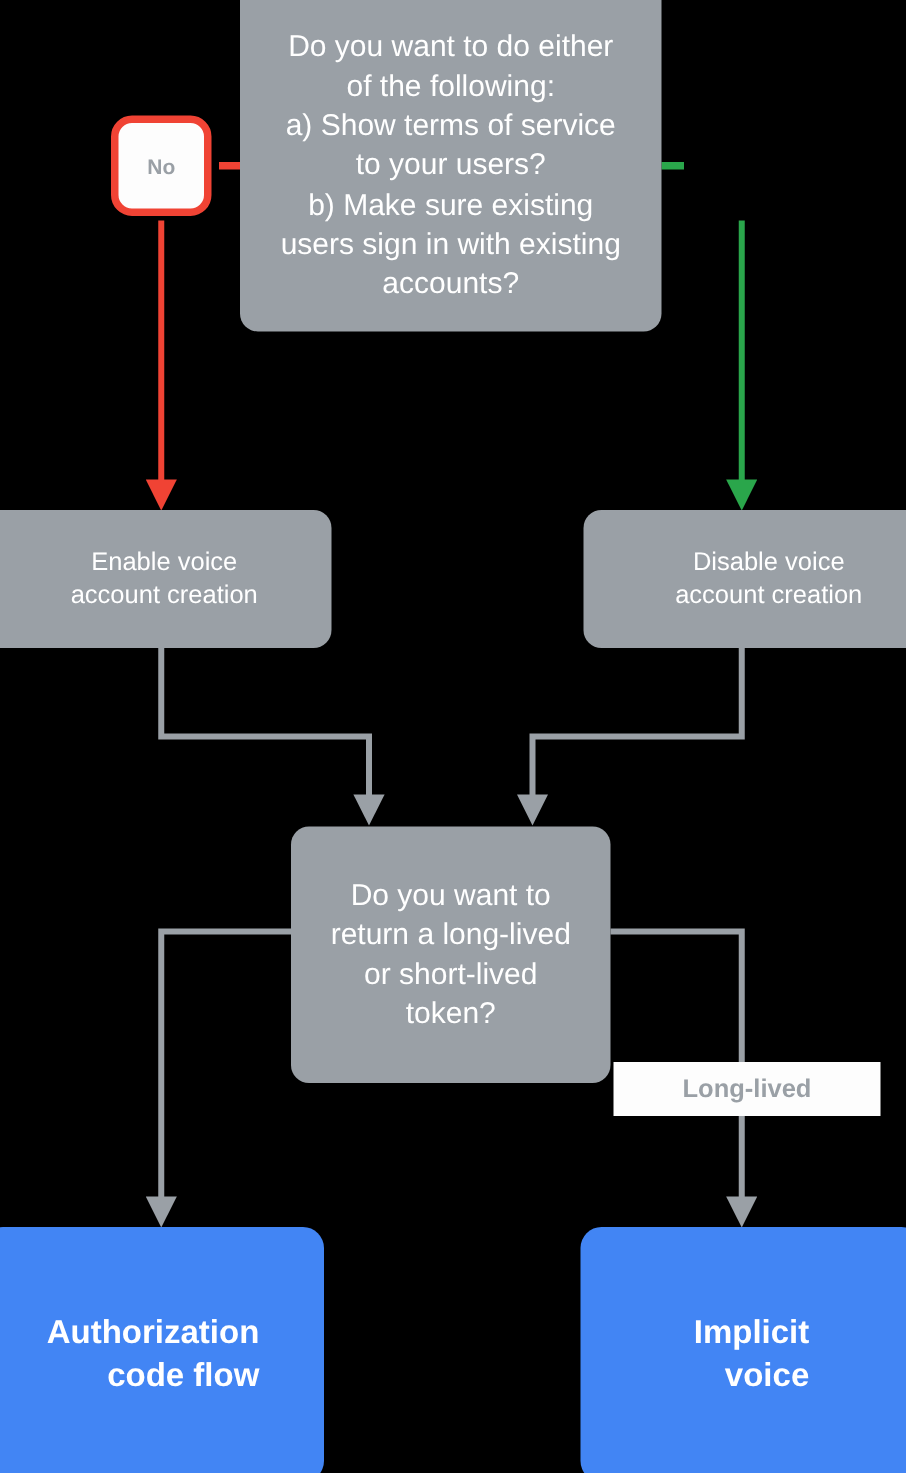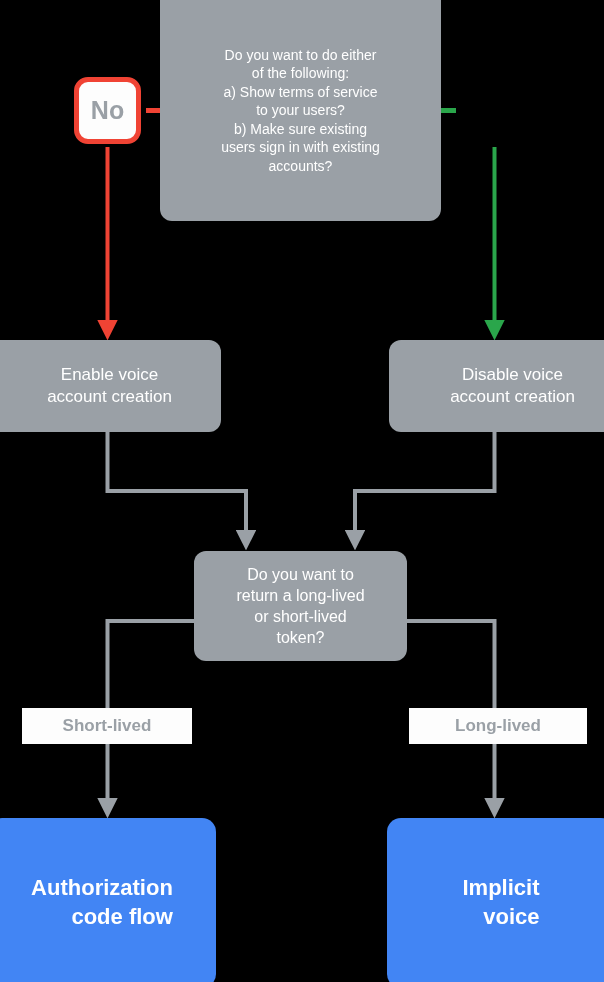--- a/index.html
+++ b/index.html
@@ -43,21 +43,21 @@
     border-radius: 12px;
     color: #ffffff;
     line-height: 1.32;
   }
 
   .decision-top {
     left: 160px;
     top: 0px;
     width: 281px;
     height: 221px;
-    font-size: 14px;
+    font-size: 20px;
     border-radius: 0 0 12px 12px;
     padding: 0 14px;
   }
   .decision-top .txt { white-space: pre-line; }
 
   .proc-left {
     left: -14px;
     top: 340px;
     width: 235px;
     height: 92px;
@@ -73,32 +73,32 @@
     font-size: 17px;
     border-radius: 12px;
     padding: 0 12px;
   }
   .proc-left .txt, .proc-right .txt { white-space: pre-line; margin-left: 12px; }
 
   .decision-bottom {
     left: 194px;
     top: 551px;
     width: 213px;
-    height: 110px;
-    font-size: 16px;
+    height: 171px;
+    font-size: 20px;
     border-radius: 12px;
     padding: 0 12px;
   }
   .decision-bottom .txt { white-space: pre-line; }
 
   
   .pill {
     background: #fdfdfd;
     border-radius: 14px;
-    font-size: 25px;
+    font-size: 14px;
     font-weight: bold;
     color: #9aa0a6;
     width: 67px;
     height: 67px;
     top: 77px;
   }
   .pill-no {
     left: 74px;
     border: 5px solid #f04334;
   }
@@ -207,23 +207,20 @@
 account creation</span>
   </div>
 
   <div class="node gray-box decision-bottom">
     <span class="txt">Do you want to
 return a long-lived
 or short-lived
 token?</span>
   </div>
 
-  <div class="edge-label label-short">
-    <span>Short-lived</span>
-  </div>
 
   <div class="edge-label label-long">
     <span>Long-lived</span>
   </div>
 
   <div class="node blue-box blue-left">
     <span class="txt">Authorization
 code flow</span>
   </div>
 

